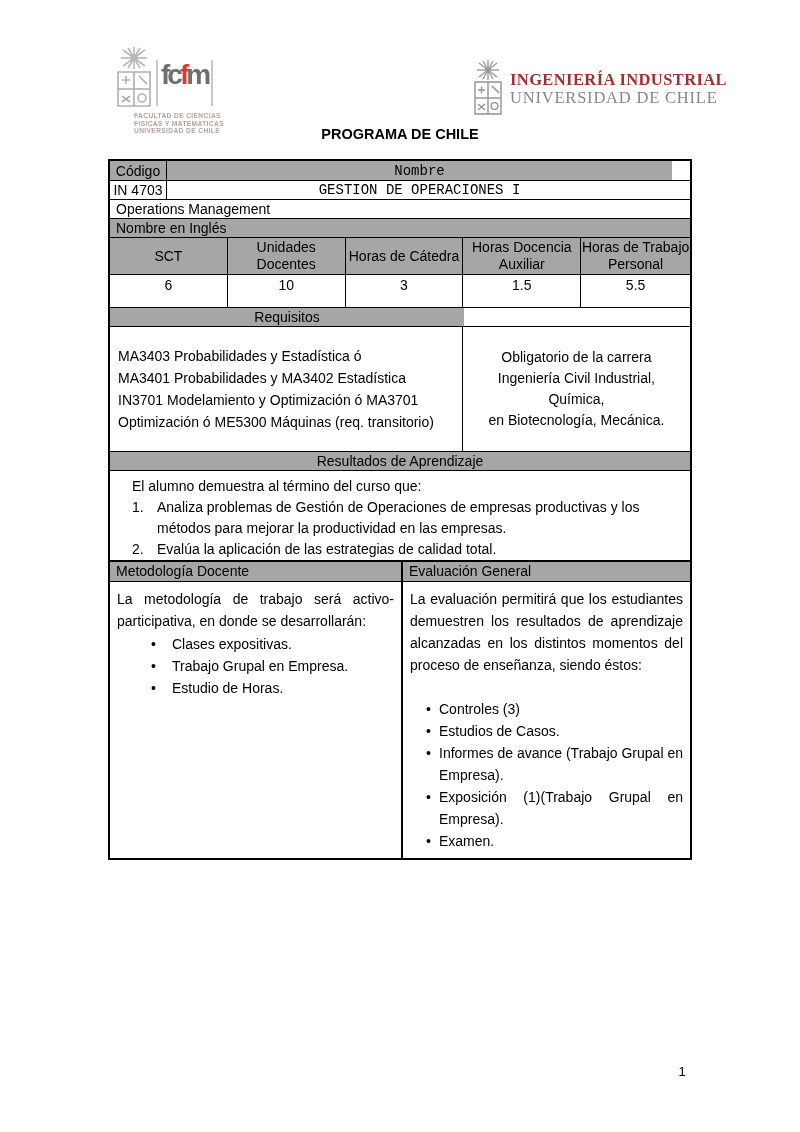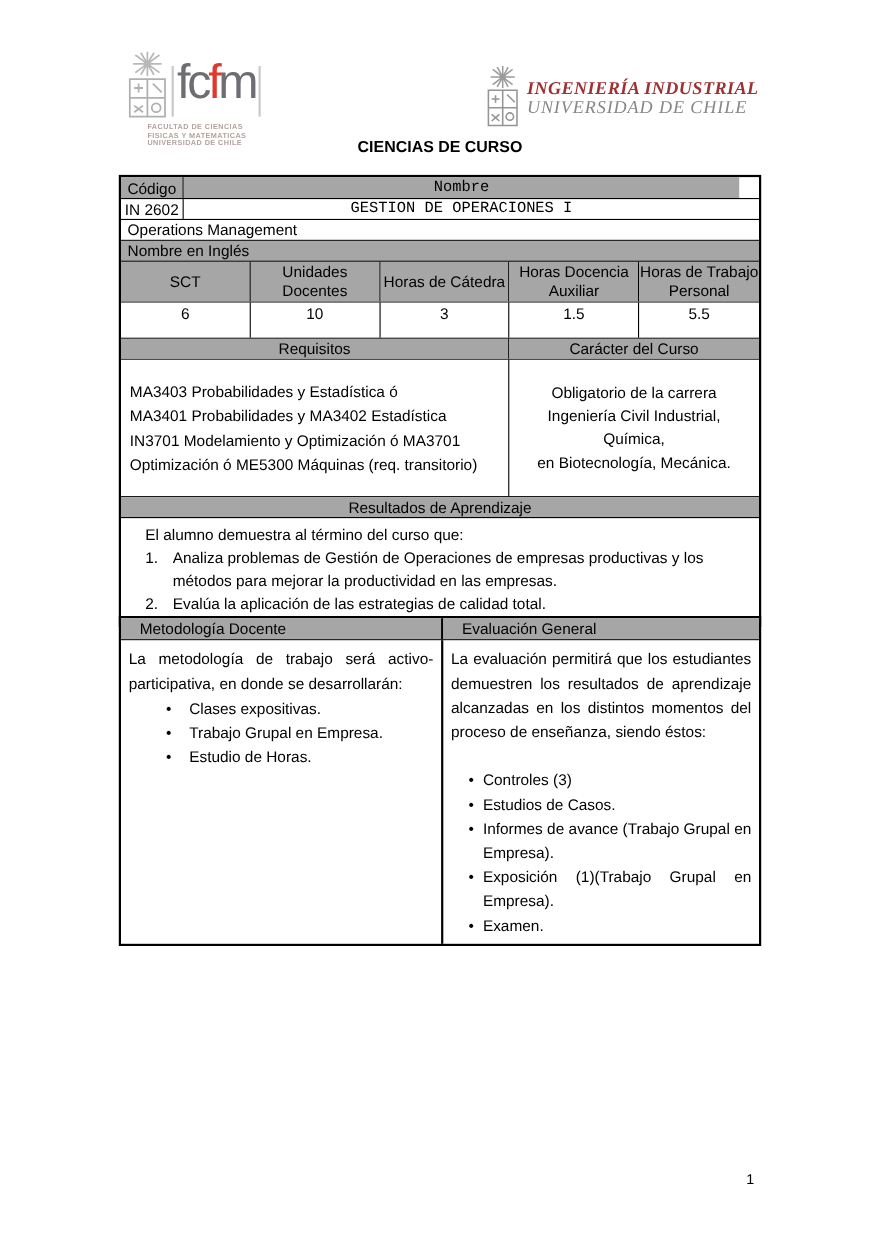--- a/index.html
+++ b/index.html
@@ -8,25 +8,25 @@
   .page {
     position:relative; width:800px; height:1132px; background:#ffffff;
     margin:0 auto; color:#000; overflow:hidden;
   }
 
   
   .fcfm-logo { position:absolute; left:112px; top:44px; width:130px; height:92px; }
   .fcfm-top { display:flex; align-items:flex-start; }
   .fcfm-emblem { width:44px; height:64px; margin-top:2px; }
   .fcfm-bar { width:2px; background:#c9c9c9; height:46px; margin-top:16px; }
-  .fcfm-word { font-weight:normal; font-size:44px; line-height:62px; letter-spacing:-3px; color:#6d6e71; padding:0 3px; }
+  .fcfm-word { font-weight:bold; font-size:28px; line-height:62px; letter-spacing:-3px; color:#6d6e71; padding:0 3px; }
   .fcfm-word .red { color:#e0382d; }
   .fcfm-sub { margin-left:22px; margin-top:2px; font-size:6.6px; line-height:7.6px; letter-spacing:0.4px; color:#b3a39e; font-weight:bold; }
 
-  .dii-logo { position:absolute; left:441px; top:60px; display:flex; align-items:center;font-style:italic; }
+  .dii-logo { position:absolute; left:472px; top:60px; display:flex; align-items:center; }
   .dii-emblem { width:32px; height:58px; margin-right:6px; }
   .dii-text { font-family:"Liberation Serif", serif; }
   .dii-line1 { color:#9e3132; font-weight:bold; font-size:16.5px; line-height:18px; letter-spacing:0.4px; }
   .dii-line2 { color:#85878a; font-size:16.5px; line-height:18px; letter-spacing:0.8px; }
 
   .doc-title { position:absolute; left:0; top:126px; width:800px; text-align:center;
     font-weight:bold; font-size:14.5px; }
 
   
   .tbl { position:absolute; left:108px; width:584px; border:2px solid #000; background:#fff; }
@@ -62,21 +62,21 @@
   .res-item { display:flex; line-height:21px; }
   .res-num { width:25px; flex:none; padding-left:0; }
   .res-txt { flex:1; padding-right:4px; }
 
   
   .cell-met { width:294px; }
   .cell-eva { width:288px; }
   .t2 .tcell { border-right:2px solid #000; }
   .t2 .tcell:last-child { border-right:none; }
   .r-t2h { min-height:20px; line-height:19px; }
-  .r-t2h .tcell { padding-left:17px; }
+  .r-t2h .tcell { padding-left:6px; }
   .r-t2body { min-height:252px; }
   .t2body-inner { padding:6px 7px; line-height:22px; }
   .just { text-align:justify; }
   .blist { list-style:none; margin-top:1px; }
   .blist li { display:flex; line-height:22px; }
   .bullet { flex:none; }
   .met-list { padding-left:32px; }
   .met-list .bullet { width:23px; text-align:left; padding-left:2px; }
   .eva-list { padding-left:16px; margin-top:22px; }
   .eva-list .bullet { width:13px; }
@@ -144,29 +144,29 @@
         <path d="M6 44 l7 6 M6 50 l7 -6"></path>
         <circle cx="22.5" cy="46" r="3.4"></circle>
       </g>
     </svg>
     <div class="dii-text">
       <div class="dii-line1">INGENIERÍA INDUSTRIAL</div>
       <div class="dii-line2">UNIVERSIDAD DE CHILE</div>
     </div>
   </div>
 
-  <div class="doc-title">CIENCIAS DE CURSO</div>
+  <div class="doc-title">PROGRAMA DE CHILE</div>
 
   <div class="tbl t1 fs">
     <div class="trow r-codigo">
       <div class="tcell hdr cell-codigo vc">Código</div>
       <div class="tcell hdr cell-nombre vc">Nombre</div>
     </div>
     <div class="trow r-line">
-      <div class="tcell cell-codigo c">IN 2602</div>
+      <div class="tcell cell-codigo c">IN 4703</div>
       <div class="tcell cell-nombre c">GESTION DE OPERACIONES I</div>
     </div>
     <div class="trow r-ingles">
       <div>Operations Management</div>
     </div>
     <div class="trow r-ingles hdr">
       <div>Nombre en Inglés</div>
     </div>
     <div class="trow r-hours-h">
       <div class="tcell hdr hours-col vc">SCT</div>
@@ -177,21 +177,20 @@
     </div>
     <div class="trow r-hours-v">
       <div class="tcell hours-col">6</div>
       <div class="tcell hours-col">10</div>
       <div class="tcell hours-col">3</div>
       <div class="tcell hours-col">1.5</div>
       <div class="tcell hours-col">5.5</div>
     </div>
     <div class="trow r-line">
       <div class="tcell hdr cell-req c">Requisitos</div>
-      <div class="tcell hdr cell-car c">Carácter del Curso</div>
     </div>
     <div class="trow r-reqbody">
       <div class="tcell cell-req">
         <div class="req-lines">
           <div>MA3403 Probabilidades y Estadística ó</div>
           <div>MA3401 Probabilidades y MA3402 Estadística</div>
           <div>IN3701 Modelamiento y Optimización ó MA3701</div>
           <div>Optimización ó ME5300 Máquinas (req. transitorio)</div>
         </div>
       </div>

